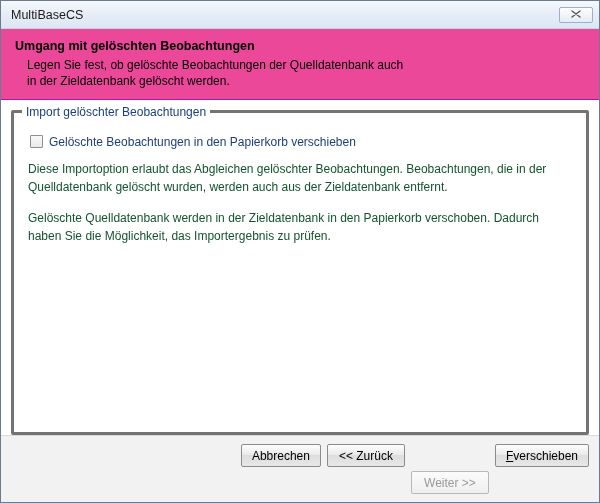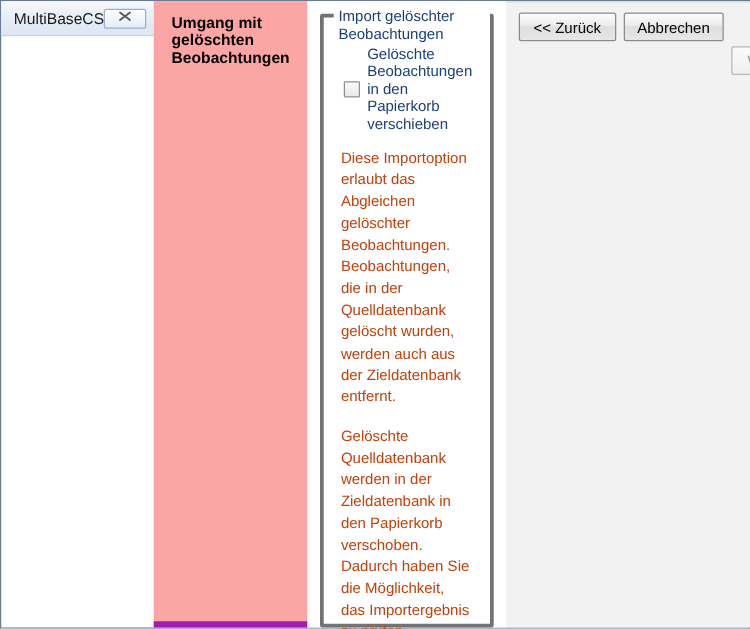--- a/index.html
+++ b/index.html
@@ -9,20 +9,21 @@
     font-family: "Segoe UI", Tahoma, sans-serif;
     font-size: 12px;
     background: #fff;
     overflow: hidden;
   }
   .window {
     width: 600px; height: 503px;
     border: 1px solid #6a7a92;
     background: #fff;
     display: flex;
+    flex-direction: column;
   }
   .titlebar {
     height: 28px;
     background: linear-gradient(to bottom, #f6f9fd 0%, #e6edf7 50%, #dde6f3 100%);
     border-bottom: 1px solid #c8d2e2;
     display: flex;
     align-items: center;
     padding: 0 6px 0 10px;
     color: #1a1a1a;
   }
@@ -30,22 +31,22 @@
   .titlebar .close {
     width: 34px; height: 16px;
     border: 1px solid #9bb0cf;
     border-radius: 2px;
     background: linear-gradient(to bottom, #fdfefe, #e5ecf6);
     display: flex; align-items: center; justify-content: center;
     color: #4a4a4a;
     font-size: 10px;
   }
   .header {
-    background: #fca5a5;
-    border-bottom: 5px solid #a21caf;
+    background: #ec4899;
+    border-bottom: 1px solid #a21caf;
     padding: 10px 14px 10px 14px;
   }
   .header-title {
     font-weight: bold;
     font-size: 12.5px;
     color: #000;
     margin-bottom: 4px;
   }
   .header-desc {
     color: #000;
@@ -69,37 +70,37 @@
     position: absolute;
     top: -8px;
     left: 8px;
     background: #fff;
     padding: 0 4px;
     color: #1b3f7a;
     font-size: 12px;
   }
   .checkbox-row {
     display: flex;
-    align-items: center;
+    align-items: flex-start;
     gap: 6px;
     margin: 4px 0 12px 2px;
   }
   .checkbox-box {
     width: 13px; height: 13px;
     border: 1px solid #8e8f8f;
     background: linear-gradient(to bottom, #f9f9f9, #e9e9e9);
     border-radius: 1px;
     flex: 0 0 auto;
   }
   .checkbox-label {
     color: #1b3f7a;
     font-size: 12px;
   }
   .info-text {
-    color: #c2410c;
+    color: #14532d;
     font-size: 12px;
     line-height: 1.45;
     margin-bottom: 14px;
   }
   .footer {
     border-top: 1px solid #d9d9d9;
     padding: 8px 10px;
     display: flex;
     justify-content: flex-end;
     gap: 6px;
@@ -139,41 +140,45 @@
       <span>
         <svg width="10" height="8" viewBox="0 0 10 8">
           <path d="M1 1 L9 7 M9 1 L1 7" stroke="#555" stroke-width="1.4" fill="none" stroke-linecap="round"></path>
         </svg>
       </span>
     </div>
   </div>
 
   <div class="header">
     <div class="header-title">Umgang mit gelöschten Beobachtungen</div>
+    <div class="header-desc">
+      <span>Legen Sie fest, ob gelöschte Beobachtungen der Quelldatenbank auch</span><br>
+      <span>in der Zieldatenbank gelöscht werden.</span>
+    </div>
   </div>
 
   <div class="body">
     <div class="groupbox">
       <div class="group-legend">Import gelöschter Beobachtungen</div>
 
       <div class="checkbox-row">
         <div class="checkbox-box"></div>
         <span class="checkbox-label">Gelöschte Beobachtungen in den Papierkorb verschieben</span>
       </div>
 
       <div class="info-text">Diese Importoption erlaubt das Abgleichen gelöschter Beobachtungen. Beobachtungen, die in der Quelldatenbank gelöscht wurden, werden auch aus der Zieldatenbank entfernt.</div>
       <div class="info-text">Gelöschte Quelldatenbank werden in der Zieldatenbank in den Papierkorb verschoben. Dadurch haben Sie die Möglichkeit, das Importergebnis zu prüfen.</div>
     </div>
   </div>
 
   <div class="footer">
+    <button class="btn">Abbrechen</button>
     <button class="btn">
       <span>&lt;&lt; Zurück</span>
     </button>
-    <button class="btn">Abbrechen</button>
     <button class="btn disabled">
       <span>Weiter &gt;&gt;</span>
     </button>
     <button class="btn">
       <span><span class="mnemonic">F</span><span>verschieben</span></span>
     </button>
   </div>
 
 </div>
 

